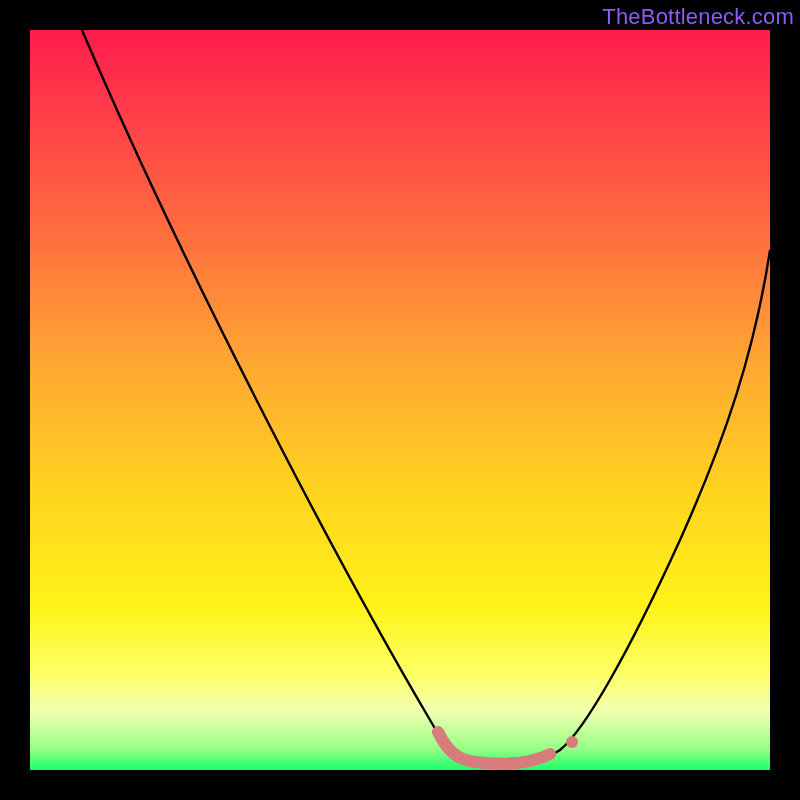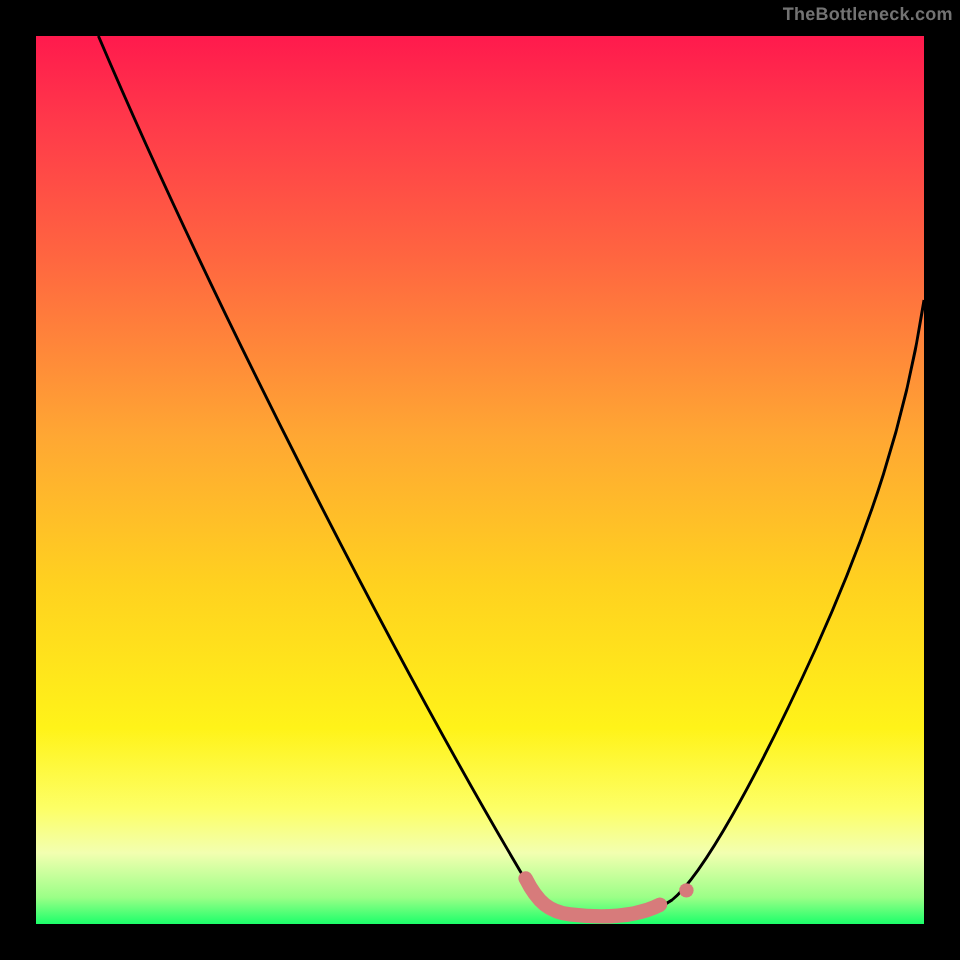--- a/index.html
+++ b/index.html
@@ -42,23 +42,23 @@
     position: absolute;
     left: 0;
     top: 0;
     width: 740px;
     height: 740px;
   }
   .watermark {
     position: absolute;
     right: 6px;
     top: 4px;
-    font-size: 15px;
-    font-weight: 700;
-    color: #737373;
+    font-size: 22px;
+    font-weight: 400;
+    color: #8b5cf6;
     letter-spacing: 0.2px;
     user-select: none;
   }
 </style>
 </head>
 <body>
 
 <div class="frame">
 
   <div class="plot">

